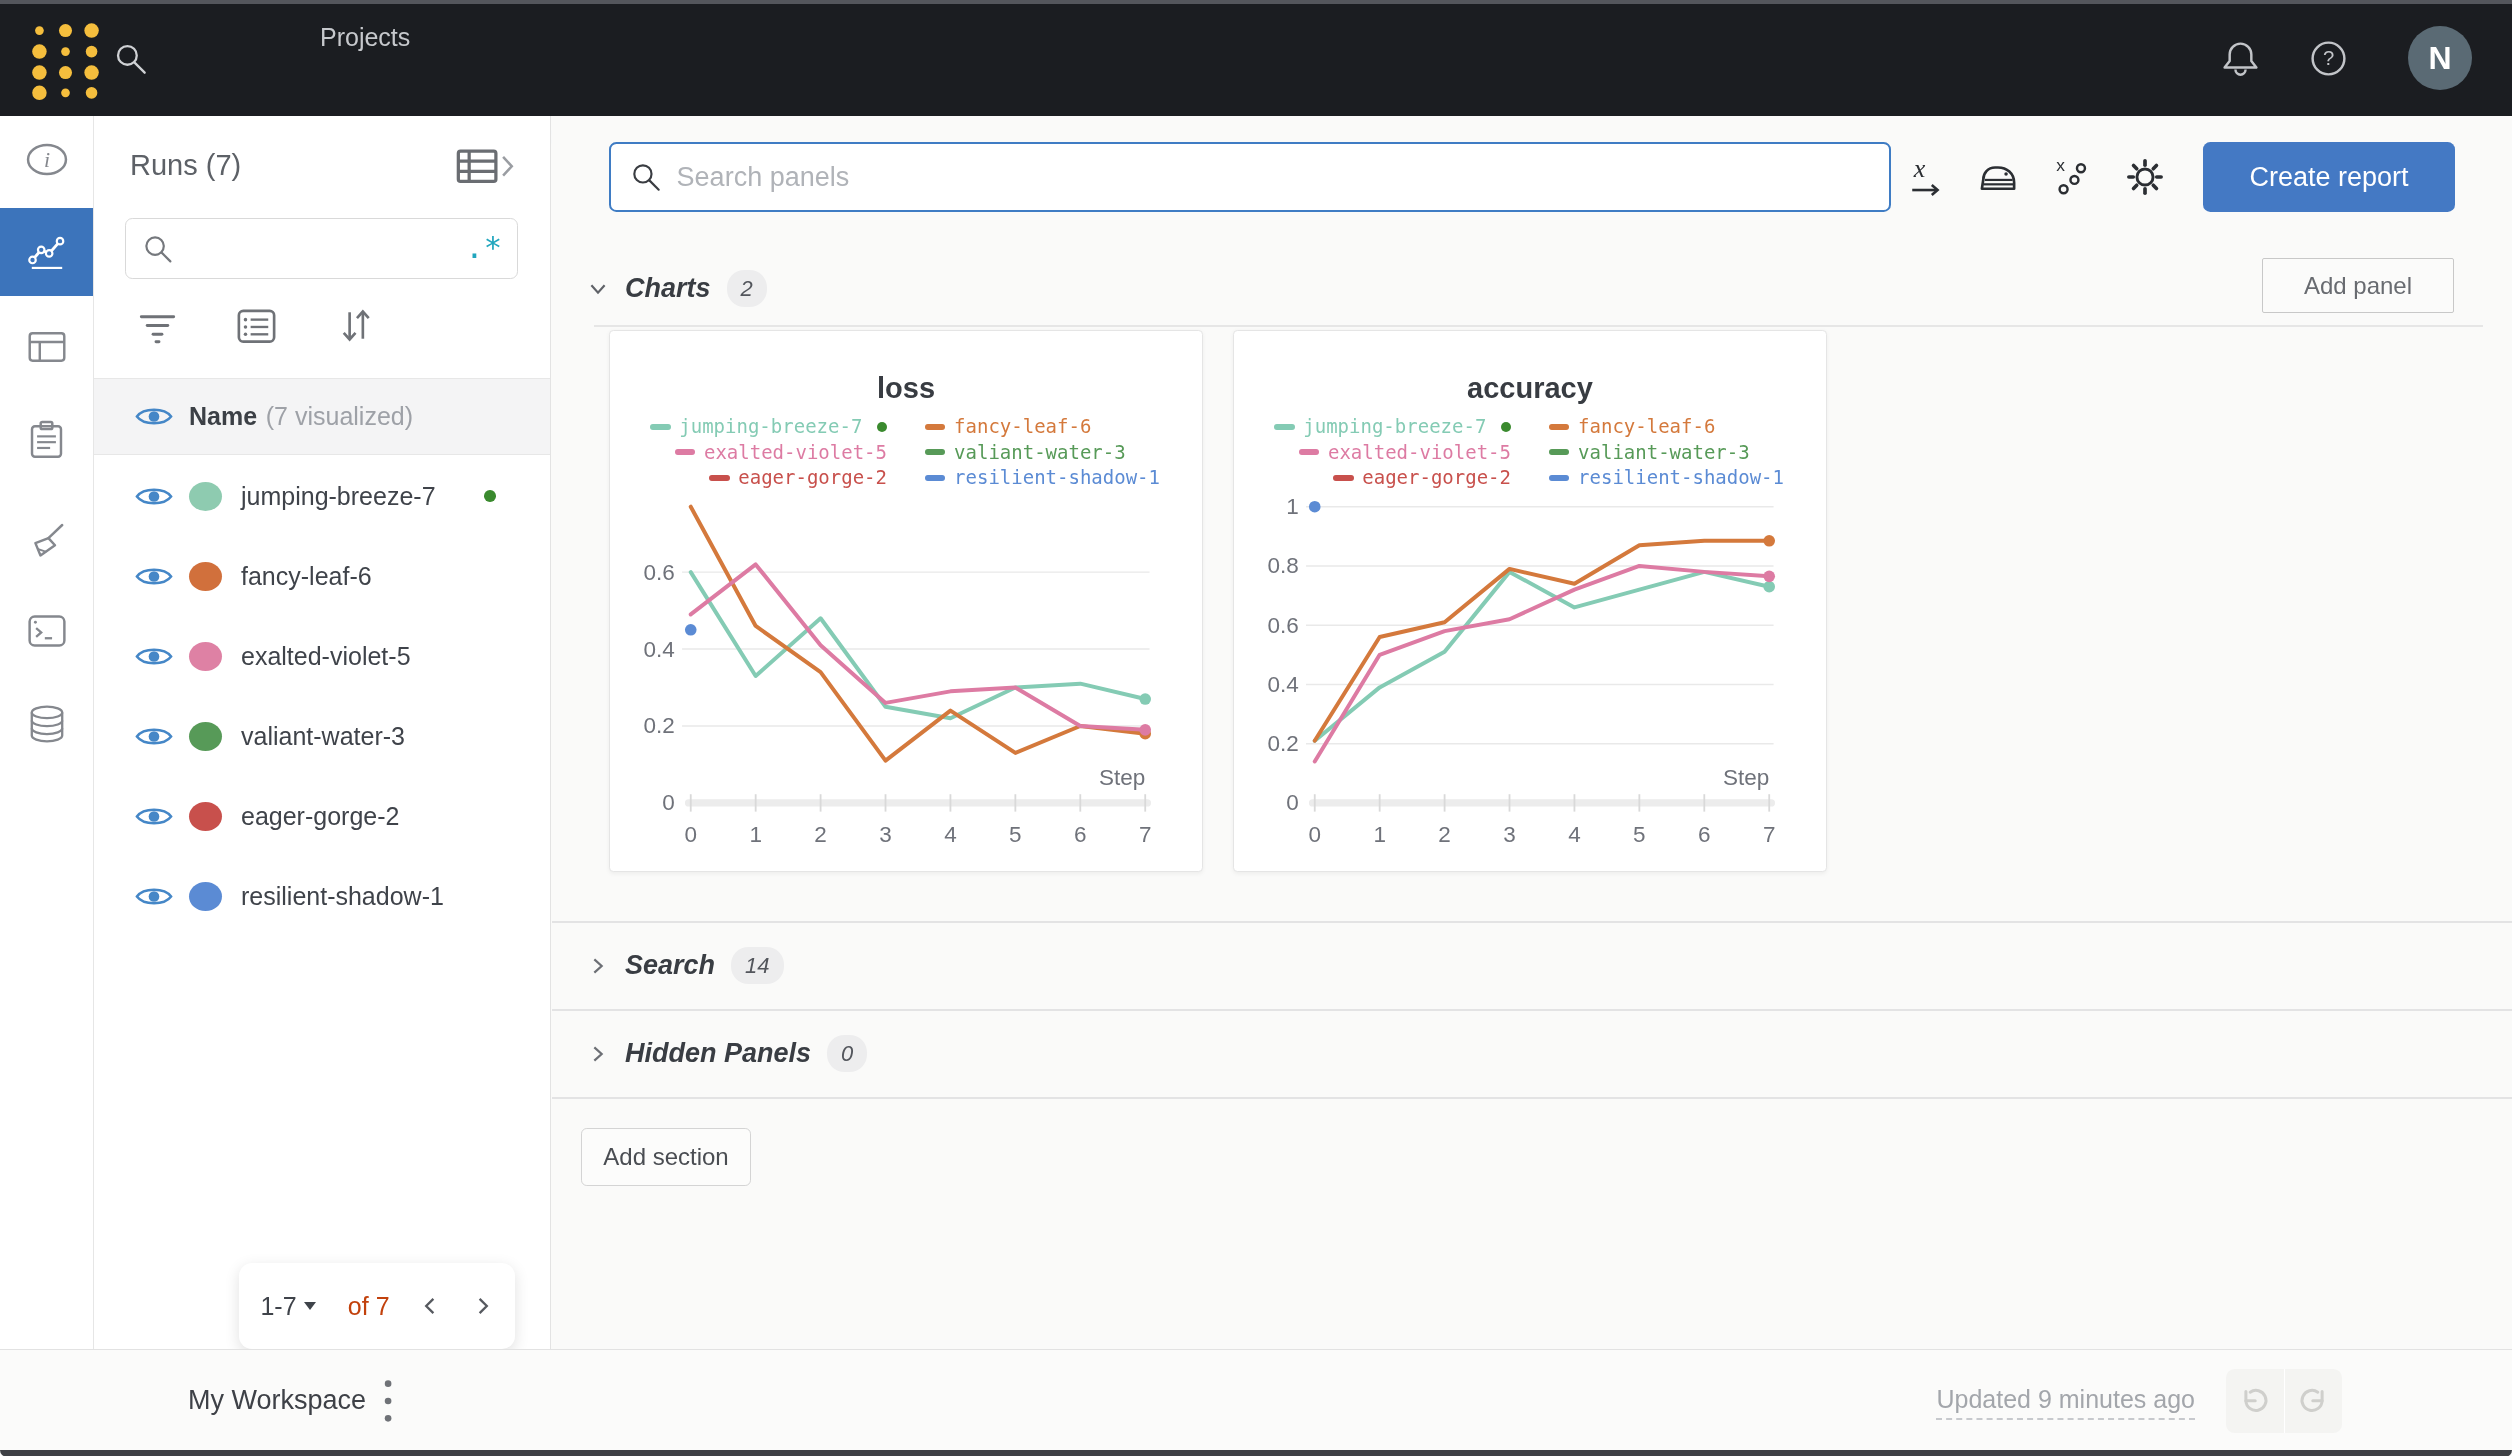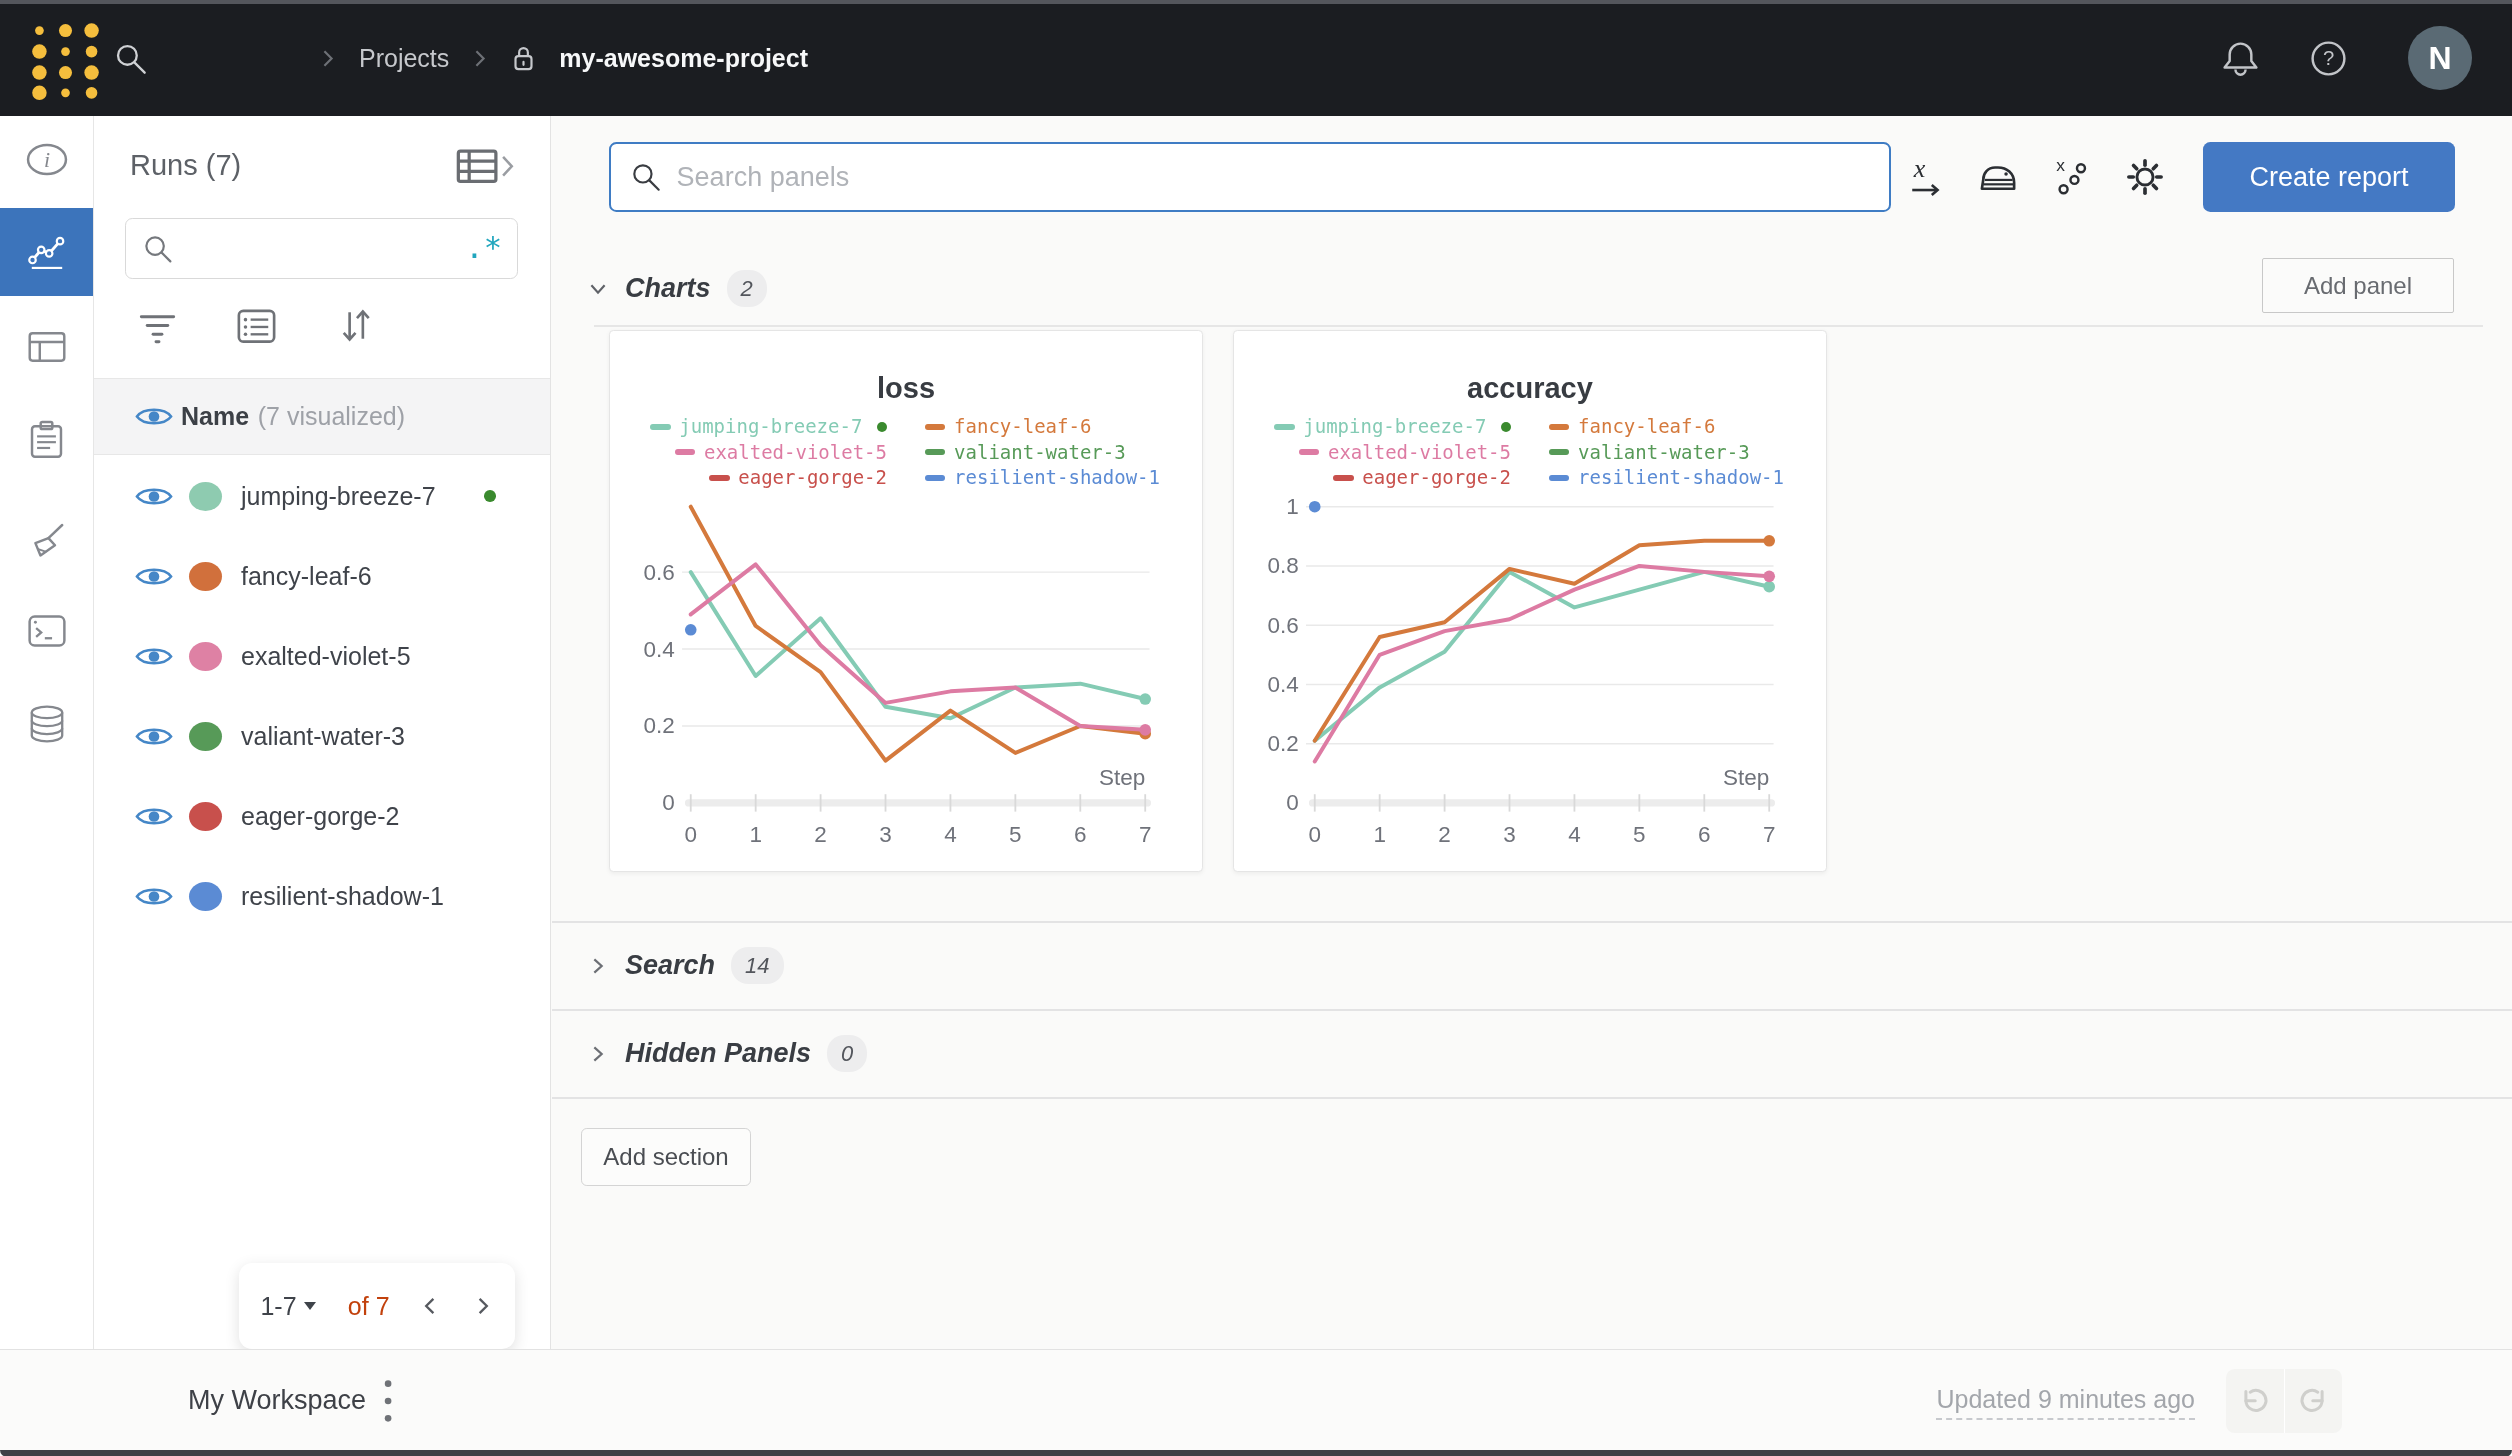--- a/index.html
+++ b/index.html
@@ -5,21 +5,21 @@
   html,body{margin:0;padding:0;background:#e8e8e8;}
   .screen{position:relative;width:2512px;height:1457px;overflow:hidden;background:#fafaf9;
           font-family:"Liberation Sans",sans-serif;}
   svg{display:block;}
 
   
   .topbar{position:absolute;top:0;left:0;right:0;height:116px;background:#1b1d21;}
   .window-edge-top{position:absolute;top:0;left:0;right:0;height:3.6px;background:#54565c;z-index:5;}
   .logo{position:absolute;left:29px;top:19px;}
   .topbar-search{position:absolute;left:113px;top:41px;cursor:pointer;}
-  .breadcrumb{position:absolute;left:320px;top:0;height:116px;display:flex;align-items:center;gap:23px;}
+  .breadcrumb{position:absolute;left:320px;top:0;height:116px;display:flex;gap:23px;flex-direction:column;}
   .crumb-chev{opacity:.85;}
   .crumb-link{font-size:25px;color:#c6c8cc;}
   .crumb-current{font-size:25px;font-weight:600;color:#f7f8f9;}
   .topbar-right-icon{position:absolute;top:39px;}
   .avatar{position:absolute;left:2408px;top:26px;width:64px;height:64px;border-radius:50%;
           background:#5a6a74;color:#fff;font-size:32px;font-weight:600;
           display:flex;align-items:center;justify-content:center;}
 
   
   .leftrail{position:absolute;top:116px;bottom:108px;left:0;width:94px;background:#fff;
@@ -35,21 +35,21 @@
   .runs-search{position:absolute;left:30.5px;top:102px;width:393px;height:61px;border:1.5px solid #d9d9d9;
                border-radius:7.3px;background:#fff;display:flex;align-items:center;box-sizing:border-box;}
   .runs-search input{flex:1;border:none;outline:none;font-size:25px;color:#3c4046;background:transparent;min-width:0;}
   .regex-toggle{font-family:"DejaVu Sans Mono",monospace;font-size:30.5px;color:#21a6be;margin-right:14.5px;cursor:pointer;line-height:1;}
   .filter-row{position:absolute;top:185px;left:0;right:0;height:51px;}
   .filter-btn{position:absolute;top:0;width:48px;height:48px;display:flex;align-items:center;justify-content:center;cursor:pointer;}
   .name-header{position:absolute;left:0;right:0;top:262px;height:77px;background:#f4f4f5;
                border-top:1.5px solid #e7e7e7;border-bottom:1.5px solid #e7e7e7;box-sizing:border-box;
                display:flex;align-items:center;}
   .name-header .eye-btn{margin-left:41px;}
-  .name-label{font-size:25px;font-weight:700;color:#3c4046;margin-left:8px;}
+  .name-label{font-size:25px;font-weight:700;color:#3c4046;margin-left:16px;}
   .name-vis{font-size:25px;color:#9ea1a7;margin-left:8.7px;}
   #run-list{position:absolute;left:0;right:0;top:340px;}
   .run-row{height:80px;display:flex;align-items:center;position:relative;cursor:pointer;}
   .run-row .eye-btn{margin-left:41px;}
   .run-dot{width:33px;height:29px;border-radius:50%;margin-left:16px;flex:none;}
   .run-name{font-size:25px;color:#3f434a;margin-left:19px;white-space:nowrap;}
   .running-dot{position:absolute;left:390px;width:11.6px;height:11.6px;border-radius:50%;background:#3a8a2e;}
   .eye-btn{width:38px;height:25px;cursor:pointer;flex:none;}
   .pagination{position:absolute;left:145px;top:1147px;width:276px;height:86px;background:#fff;border-radius:13px;
               box-shadow:0 4.4px 14.5px rgba(0,0,0,.12);display:flex;align-items:center;justify-content:center;}

